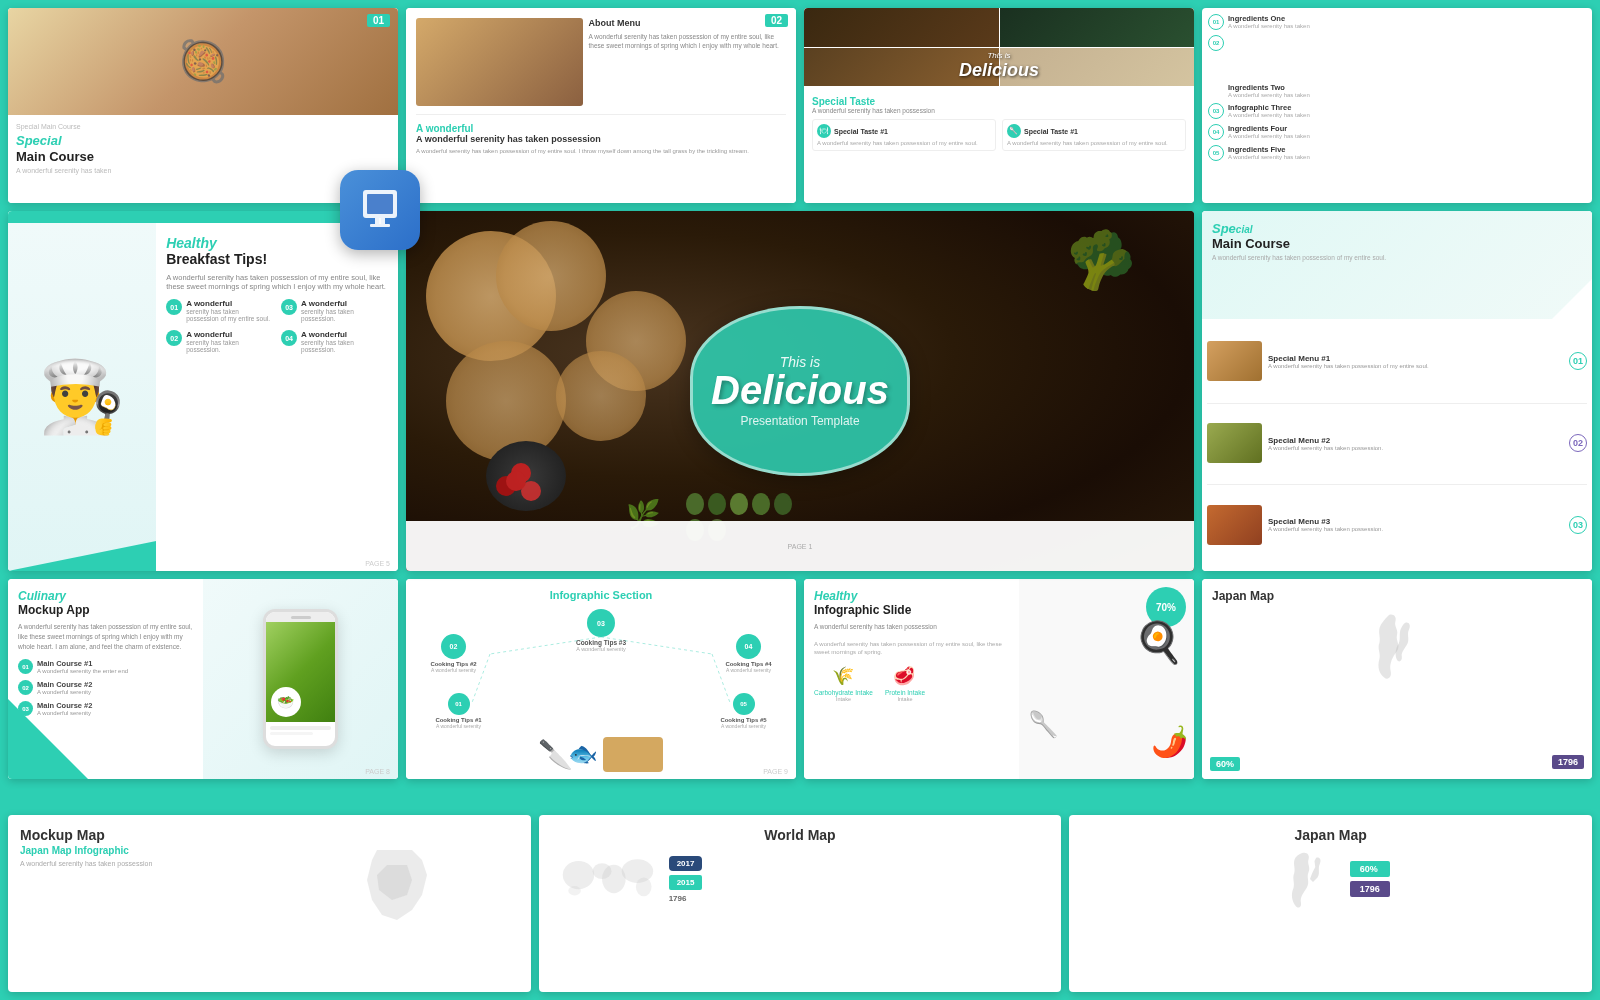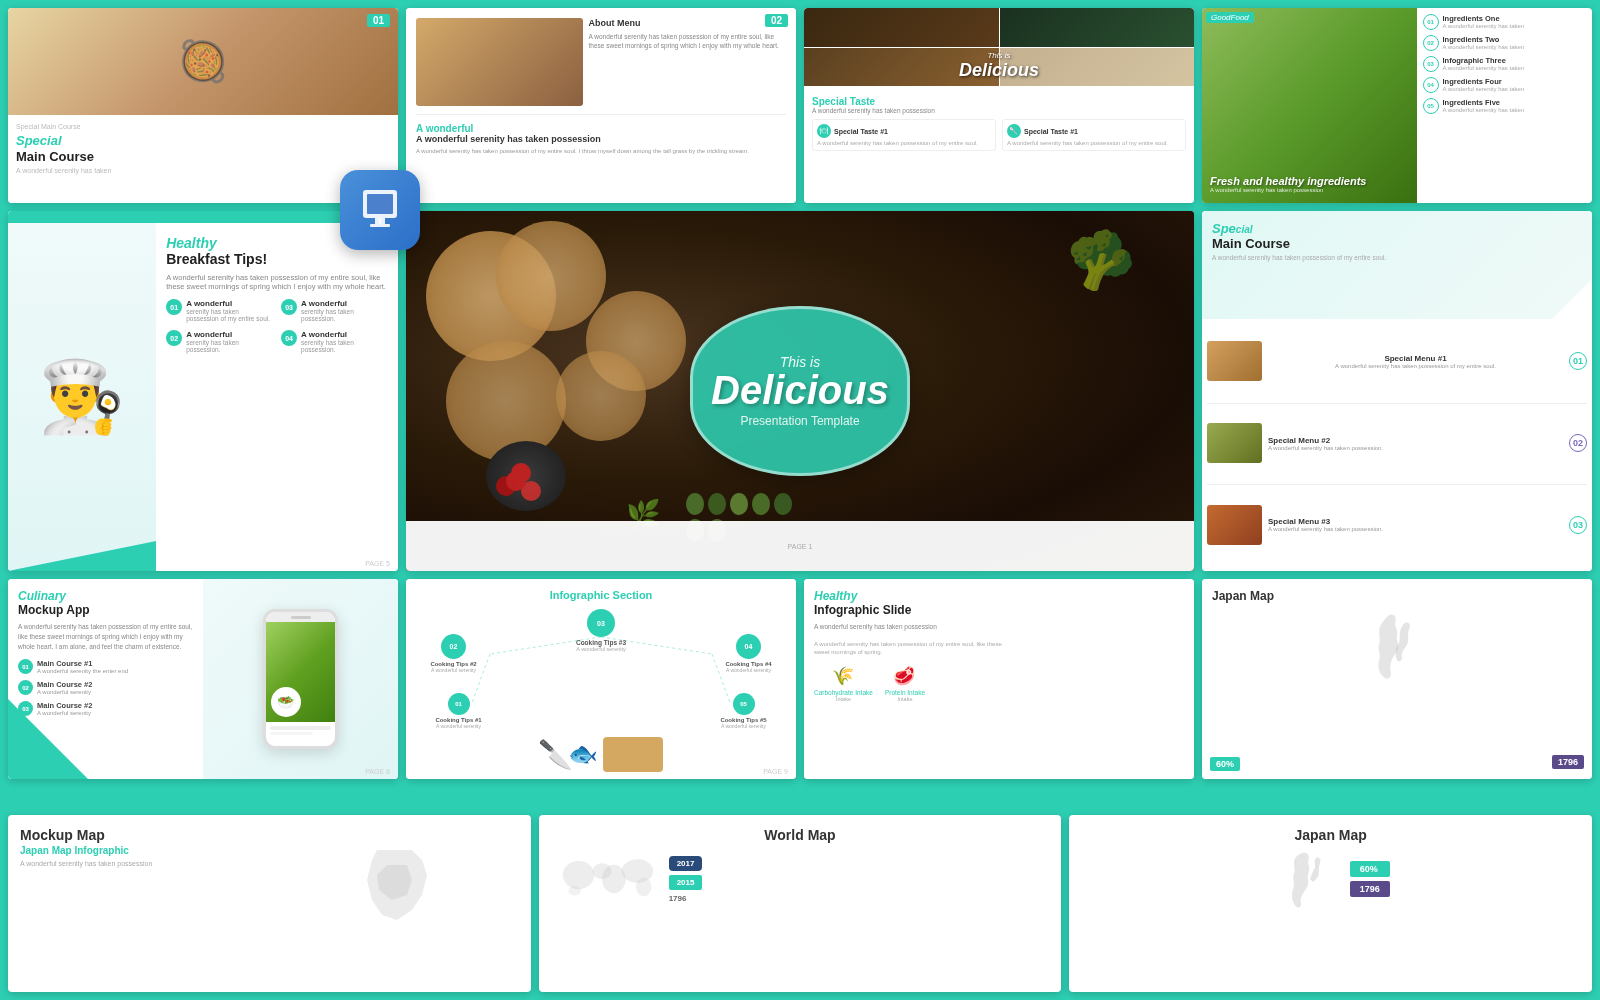--- a/index.html
+++ b/index.html
@@ -185,42 +185,34 @@
             <p style="font-size:6px; color:#aaa;">A wonderful serenity has taken possession of my entire soul.</p>
           </div>
         </div>
       </div>
     </div>
   </div>
 
   <div class="slide-card card-4">
     <div style="height:100%; display:flex; overflow:hidden;">
 
-      <div style="flex:0 0 55%; position:relative; overflow:hidden;">
-        <div style="width:100%; height:100%; background: linear-gradient(135deg, #8fbc5a, #5a9a2a, #3a7010);"></div>
-        <div style="position:absolute; top:4px; left:4px; background:#2dcfb3; color:white; font-size:8px; padding:1px 5px; font-style:italic; border-radius:2px;">GoodFood</div>
-        <div style="position:absolute; bottom:10px; left:8px; color:white;">
-          <div style="font-size:11px; font-style:italic; font-weight:bold; text-shadow:1px 1px 3px rgba(0,0,0,0.5);">Fresh and healthy ingredients</div>
-          <div style="font-size:6px; color:rgba(255,255,255,0.8);">A wonderful serenity has taken possession</div>
-        </div>
-      </div>
 
       <div style="flex:1; padding:6px; overflow:hidden;">
         <div id="ing-list">
             <div style="display: flex; align-items: flex-start; gap: 4px; margin-bottom: 5px;">
       <div style="min-width:16px; height:16px; border:1.5px solid #2dcfb3; border-radius:50%; display:flex; align-items:center; justify-content:center; color:#2dcfb3; font-size:6px; font-weight:bold;">01</div>
       <div>
         <div style="font-size:7.5px; font-weight:bold; color:#333;">Ingredients One</div>
         <div style="font-size:6px; color:#aaa;">A wonderful serenity has taken</div>
       </div>
     </div>
             <div style="display: flex; align-items: flex-start; gap: 4px; margin-bottom: 5px;">
       <div style="min-width:16px; height:16px; border:1.5px solid #2dcfb3; border-radius:50%; display:flex; align-items:center; justify-content:center; color:#2dcfb3; font-size:6px; font-weight:bold;">02</div>
       <div>
-        <div style="font-size:7.5px; font-weight:bold; color:#333;">Ingredients Two</div>
+        <div style="font-size:7.5px; font-weight:bold; color:#333;margin-top:48px;">Ingredients Two</div>
         <div style="font-size:6px; color:#aaa;">A wonderful serenity has taken</div>
       </div>
     </div>
             <div style="display: flex; align-items: flex-start; gap: 4px; margin-bottom: 5px;">
       <div style="min-width:16px; height:16px; border:1.5px solid #2dcfb3; border-radius:50%; display:flex; align-items:center; justify-content:center; color:#2dcfb3; font-size:6px; font-weight:bold;">03</div>
       <div>
         <div style="font-size:7.5px; font-weight:bold; color:#333;">Infographic Three</div>
         <div style="font-size:6px; color:#aaa;">A wonderful serenity has taken</div>
       </div>
     </div>
@@ -345,21 +337,21 @@
     <div style="height:100%; background:white; overflow:hidden; display:flex; flex-direction:column;">
 
       <div style="flex:0 0 30%; background:linear-gradient(135deg, #e0f8f5, #f0faf8); padding:10px; position:relative;">
         <div style="color:#2dcfb3; font-size:13px; font-style:italic; font-weight:bold;">Spe<span style="font-size:10px;">cial</span></div>
         <div style="font-size:13px; font-weight:bold; color:#222;">Main Course</div>
         <p style="font-size:6.5px; color:#aaa; margin-top:3px;">A wonderful serenity has taken possession of my entire soul.</p>
         <div style="position:absolute; bottom:0; right:0; width:0; height:0; border-left:40px solid transparent; border-bottom:40px solid white;"></div>
       </div>
 
       <div style="flex:1; overflow:hidden; display:flex; flex-direction:column; gap:2px; padding:5px;">
-        <div style="flex:1; display:flex; gap:6px; align-items:center; border-bottom:1px solid #eee; padding-bottom:4px;text-align:center;">
+        <div style="flex:1; display:flex; gap:6px; align-items:center; border-bottom:1px solid #eee; padding-bottom:4px;">
           <div style="flex:0 0 55px; height:40px; background:linear-gradient(135deg, #d4a060, #a07030); border-radius:3px;"></div>
           <div style="flex:1;">
             <div style="font-size:8px; font-weight:bold; color:#333;">Special Menu #1</div>
             <p style="font-size:6px; color:#999;">A wonderful serenity has taken possession of my entire soul.</p>
           </div>
           <div style="font-size:9px; font-weight:bold; color:#2dcfb3; border:1.5px solid #2dcfb3; border-radius:50%; width:18px; height:18px; display:flex; align-items:center; justify-content:center;">01</div>
         </div>
         <div style="flex:1; display:flex; gap:6px; align-items:center; border-bottom:1px solid #eee; padding-bottom:4px;">
           <div style="flex:0 0 55px; height:40px; background:linear-gradient(135deg, #9aaa50, #607020); border-radius:3px;"></div>
           <div style="flex:1;">
@@ -501,20 +493,29 @@
             <div style="font-size:5.5px; color:#aaa;">Intake</div>
           </div>
           <div style="text-align:center;">
             <div style="font-size:18px;">🥩</div>
             <div style="font-size:6.5px; color:#2dcfb3; margin-top:2px;">Protein Intake</div>
             <div style="font-size:5.5px; color:#aaa;">Intake</div>
           </div>
         </div>
       </div>
 
+      <div style="flex:1; position:relative; overflow:hidden; background:#f9f9f9;">
+
+        <div style="position:absolute; top:8px; right:8px; width:40px; height:40px; border-radius:50%; background:#2dcfb3; display:flex; align-items:center; justify-content:center; color:white; font-size:10px; font-weight:bold;">70%</div>
+
+        <div style="position:absolute; top:40px; right:10px; font-size:40px;">🍳</div>
+
+        <div style="position:absolute; bottom:20px; right:5px; font-size:30px;">🌶️</div>
+        <div style="position:absolute; bottom:40px; left:10px; font-size:25px;">🥄</div>
+      </div>
     </div>
   </div>
 
   <div class="slide-card card-11">
     <div style="height:100%; background:white; padding:10px; overflow:hidden; position:relative;">
       <div style="font-size:12px; font-weight:bold; color:#333; margin-bottom:4px;">Japan Map</div>
 
       <svg viewBox="0 0 120 100" width="100" height="80" style="display:block; margin:0 auto;">
         <path d="M50,10 C55,8 60,12 58,18 C56,24 62,28 60,35 C58,42 65,48 60,55 C55,62 50,70 52,80 C54,88 48,92 44,88 C38,84 35,75 38,65 C40,58 35,52 38,45 C40,38 35,30 40,22 C44,16 48,12 50,10 Z" fill="#cccccc" opacity="0.5"></path>
         <path d="M70,20 C74,18 78,22 75,28 C72,34 76,40 73,46 C70,52 65,56 66,62 C67,68 62,70 60,66 C57,60 58,52 62,46 C65,40 62,33 65,27 C67,23 68,21 70,20 Z" fill="#bbbbbb" opacity="0.4"></path>

